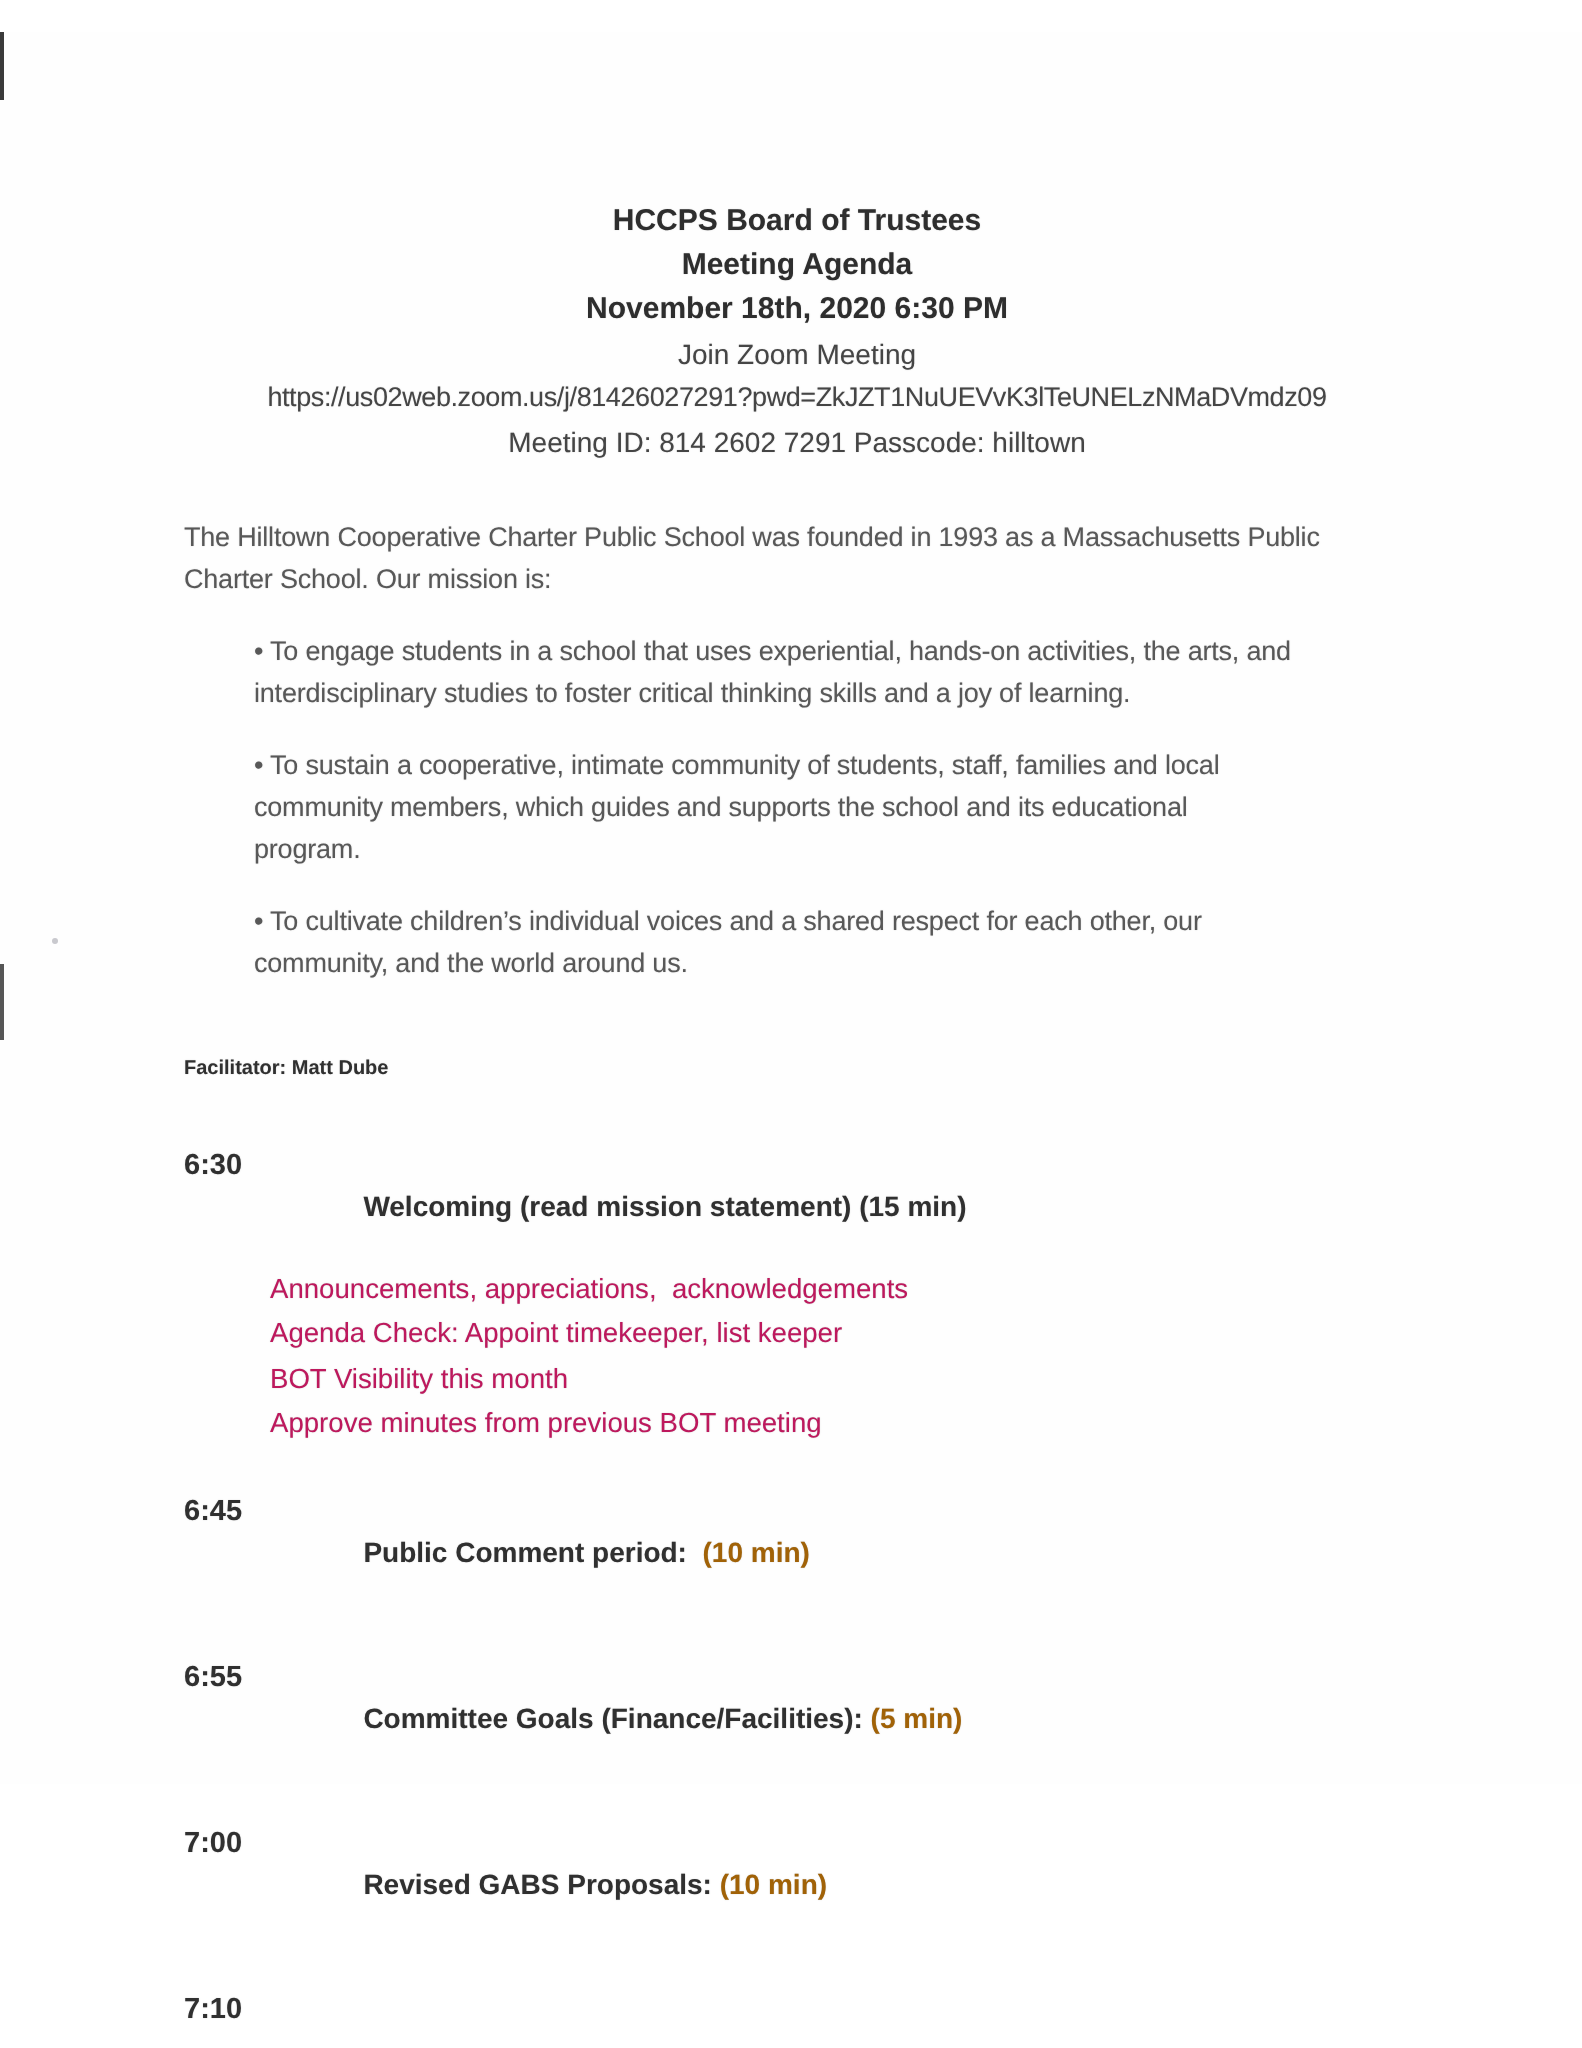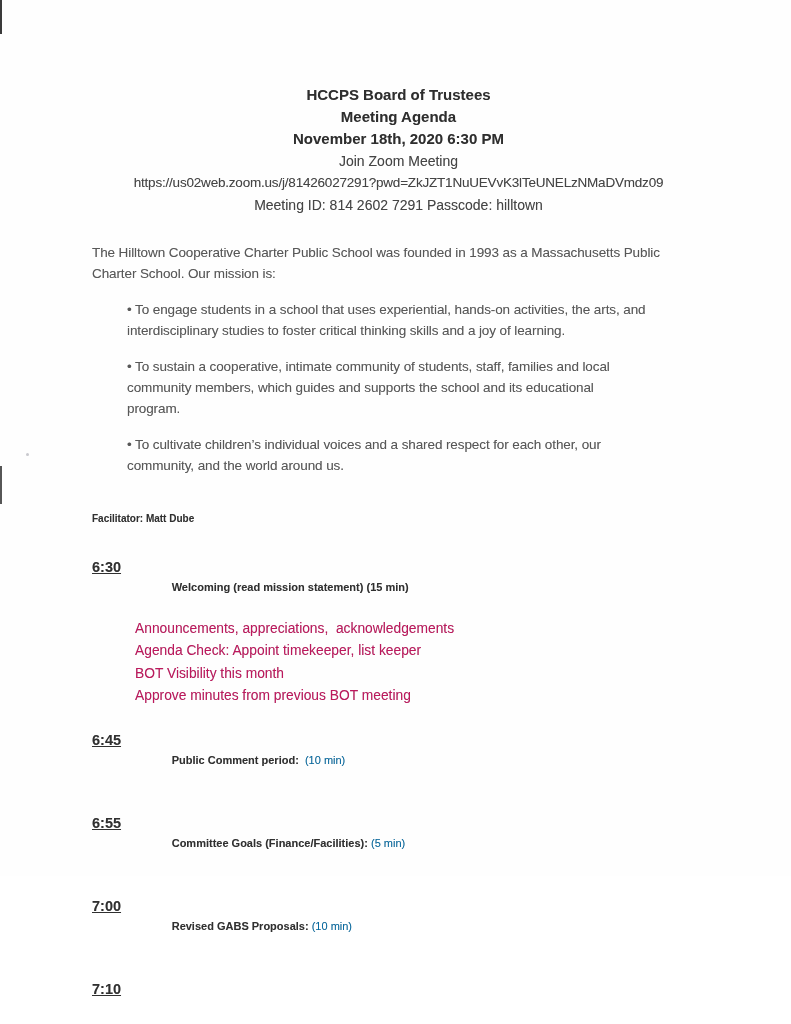--- a/index.html
+++ b/index.html
@@ -7,21 +7,21 @@
     width: 791px;
     height: 1024px;
     background: #ffffff;
     position: relative;
     overflow: hidden;
     font-family: "Liberation Sans", sans-serif;
     color: #4a4a4a;
   }
   .page {
     position: absolute;
-    left: 0; top: 0;
+    left: 0; top: 16px;
     width: 791px; height: 876px;
     background: #fefefe;
   }
   
   .artifact-edge-top {
     position: absolute; left: 0; top: 0;
     width: 2px; height: 34px; background: #3a3a3a;
   }
   .artifact-edge-mid {
     position: absolute; left: 0; top: 466px;
@@ -99,35 +99,34 @@
     align-items: flex-start;
   }
   .agenda-row.gap-first { margin-top: 0; }
   .agenda-row.gap { margin-top: 23px; }
   .agenda-time {
     flex: 0 0 43px;
     font-weight: bold;
     font-size: 14.5px;
     line-height: 20px;
     color: #303030;
-    text-decoration: underline;
   }
   .agenda-body { flex: 1; }
   .agenda-titleline {
-    font-size: 11px;
+    font-size: 14px;
     line-height: 20px;
     white-space: pre-wrap;
   }
   .agenda-title {
     font-weight: bold;
     color: #303030;
   }
   .agenda-duration {
-    font-weight: normal;
-    color: #0369a1;
+    font-weight: bold;
+    color: #a16207;
   }
   .agenda-sub {
     font-size: 13.8px;
     line-height: 21.4px;
     color: #be185d;
     white-space: pre-wrap;
     margin-top: 1px;
   }
 </style>
 </head>

